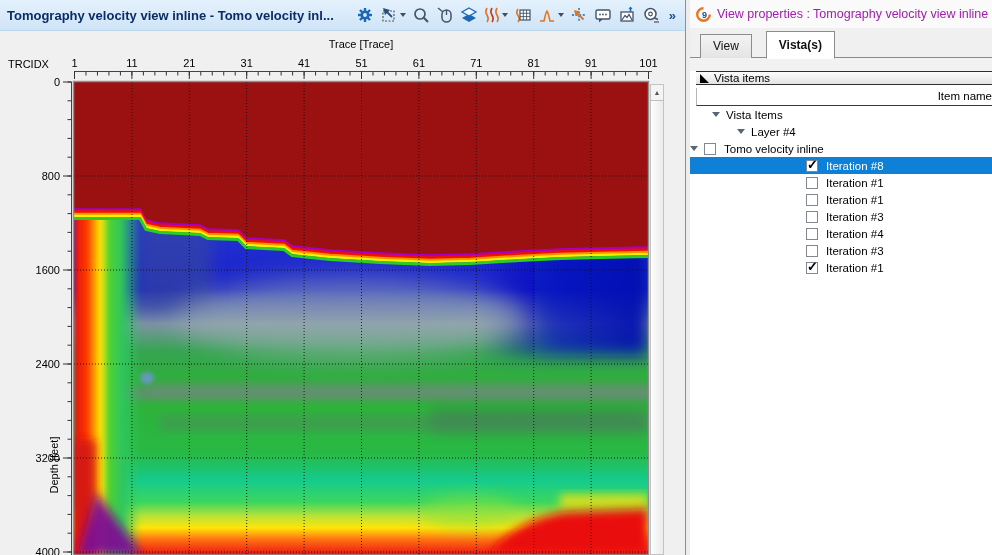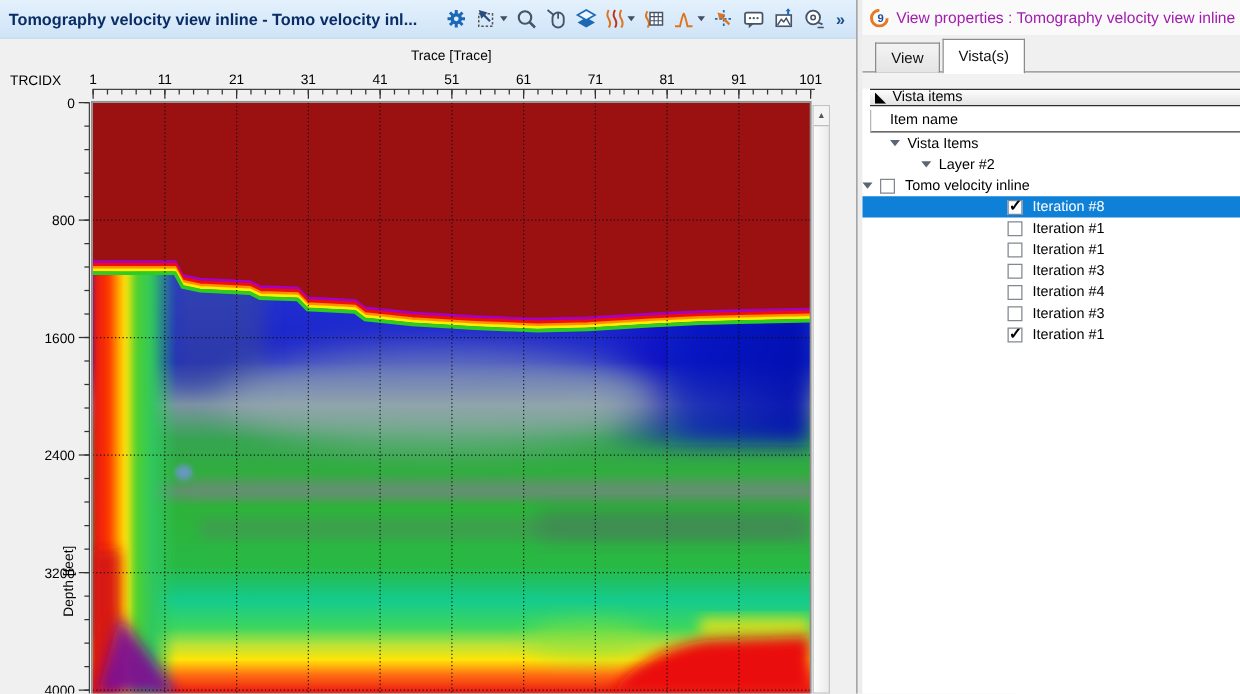--- a/index.html
+++ b/index.html
@@ -1,17 +1,17 @@
 <!DOCTYPE html>
 <html><head>
 <meta charset="utf-8">
 <style>
   html,body{margin:0;padding:0;width:992px;height:555px;overflow:hidden;
     font-family:"Liberation Sans",sans-serif;background:#f0f0f0;}
-  #app{position:relative;width:992px;height:555px;}
+  #app{position:relative;width:992px;height:555px;text-align:right;}
 
   
   .left-pane{position:absolute;left:0;top:0;width:685px;height:555px;background:#f0f0f0;}
   .titlebar{position:absolute;left:0;top:0;width:685px;height:30px;
     background:linear-gradient(#e4f1fd,#cfe4f7);border-bottom:1px solid #bcd6ec;
     display:flex;align-items:center;}
   .title-text{font-size:13px;font-weight:bold;color:#0a2d66;padding-left:7px;white-space:nowrap;}
   .toolbar{margin-left:auto;display:flex;align-items:center;gap:2px;padding-right:4px;}
   .tbtn{display:flex;align-items:center;justify-content:center;height:26px;padding:0 2px;cursor:default;}
   .caret{width:0;height:0;border-left:3.5px solid transparent;border-right:3.5px solid transparent;
@@ -36,23 +36,23 @@
   
   .right-pane{position:absolute;left:690px;top:0;width:302px;height:555px;background:#f2f2f2;}
   .panel-title{height:28px;display:flex;align-items:center;background:#fafafa;}
   .panel-title .txt{font-size:12.5px;color:#a21caf;margin-left:6px;white-space:nowrap;}
   .logo{margin-left:6px;}
 
   .tabbar{position:relative;height:29px;border-bottom:1px solid #8c8c8c;display:flex;
     align-items:flex-end;padding-left:10px;background:#f0f0f0;}
   .tab{font-size:12px;color:#111;border:1px solid #8c8c8c;border-bottom:none;
     padding:4px 12px 5px 12px;background:linear-gradient(#f4f4f4,#e4e4e4);
-    position:relative;top:1px;margin-right:2px;cursor:default;}
+    position:relative;top:1px;margin-right:14px;cursor:default;}
   .tab.active{background:#fff;padding:6px 12px 6px 12px;z-index:2;
-    border-bottom:1px solid #fff;margin-bottom:-1px;}
+    border-bottom:1px solid #fff;margin-bottom:-1px;font-weight:bold;}
 
   .panel-body{position:relative;background:#fff;height:497px;}
   .group-hdr{margin:13px 0 3px 6px;height:12px;line-height:12px;
     border-top:1px solid #2e2e2e;border-bottom:1px solid #2e2e2e;
     background:linear-gradient(#fdfdfd,#e3e3e3);
     display:flex;align-items:center;font-size:11.5px;color:#000;cursor:default;}
   .group-hdr svg{margin:0 5px 0 4px;}
   .item-hdr{margin-left:6px;height:17px;line-height:17px;border-bottom:1px solid #3a3a3a;
     border-left:1px solid #b5b5b5;font-size:11.5px;color:#000;padding-left:15px;background:#fff;}
 
@@ -434,21 +434,21 @@
       </div>
       <div class="item-hdr">Item name</div>
 
       <div class="tree">
         <div class="trow lvl0">
           <span class="exp"></span>
           <span class="lbl">Vista Items</span>
         </div>
         <div class="trow lvl1">
           <span class="exp"></span>
-          <span class="lbl">Layer #2</span>
+          <span class="lbl">Layer #4</span>
         </div>
         <div class="trow lvl2">
           <span class="exp"></span>
           <span class="cb"></span>
           <span class="lbl">Tomo velocity inline</span>
         </div>
         <div class="trow lvl3 sel">
           <span class="cb">
               <span class="check">✓</span>
             </span>

